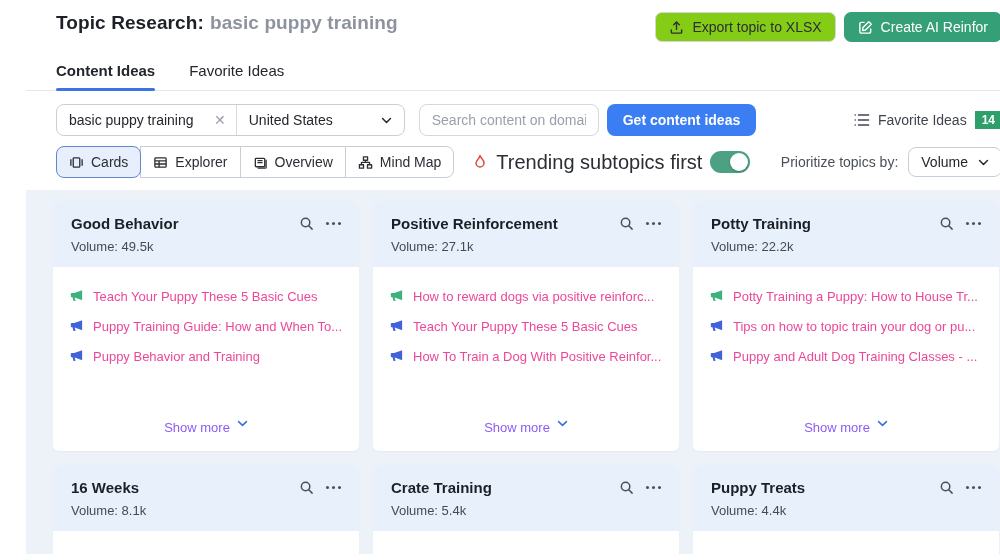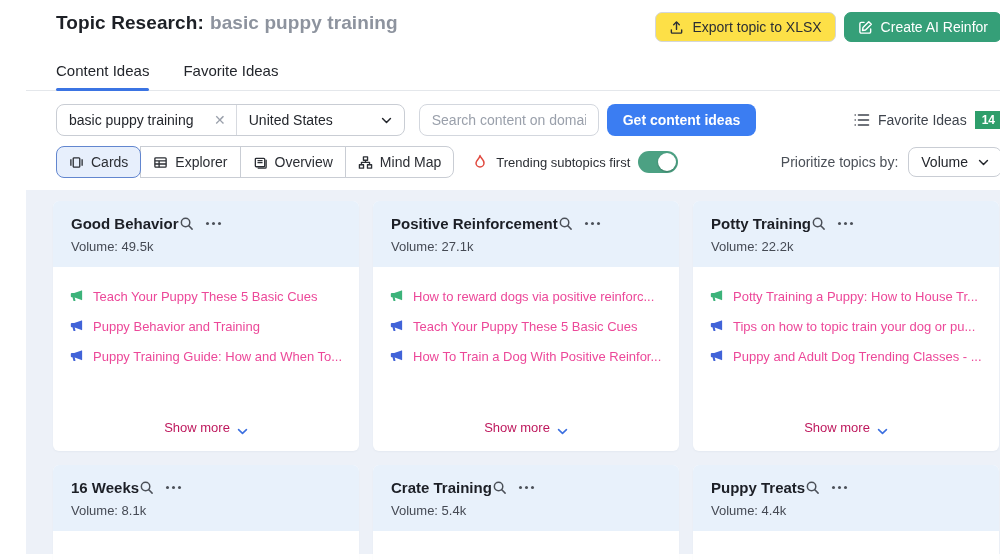--- a/index.html
+++ b/index.html
@@ -8,27 +8,27 @@
     width:1000px; height:560px; position:relative; overflow:hidden;
     background:#fff; font-family:"Liberation Sans", sans-serif; color:#1d2026;margin-left:26px;
   }
   
   .top { display:flex; justify-content:space-between; align-items:flex-start; padding:12px 24px 0 30px; }
   .page-title { font-size:19px; font-weight:700; color:#1d2026; letter-spacing:.1px; }
   .page-title .query { color:#8d939e; margin-left:6px; }
   .top-actions { display:flex; gap:8px; }
   .btn { display:inline-flex; align-items:center; gap:8px; height:30px; padding:0 13px;
          border-radius:7px; font-size:14px; cursor:pointer; white-space:nowrap; }
-  .btn-secondary { background:#fde047; border:1px solid #d3d6db; color:#2b2e34; }
+  .btn-secondary { background:#84cc16; border:1px solid #d3d6db; color:#2b2e34; }
   .btn-green { background:#359f78; border:1px solid #359f78; color:#fff; font-weight:500; }
   .btn svg { flex:0 0 auto; }
   
   .tabs { display:flex; gap:34px; padding:0 30px; margin-top:20px; border-bottom:1px solid #e4e7eb; }
   .tab { font-size:15px; padding:0 0 11px; color:#23262c; cursor:pointer; position:relative; }
-  .tab.active { font-weight:400; }
+  .tab.active { font-weight:700; }
   .tab.active::after { content:""; position:absolute; left:0; right:0; bottom:-1px; height:3px;
                        background:#3b74e3; border-radius:2px; }
   
   .filter-row { display:flex; align-items:center; padding:13px 24px 0 30px; }
   .query-group { display:flex; align-items:stretch; height:32px; border:1px solid #c9cdd4;
                  border-radius:8px; overflow:hidden; background:#fff; }
   .query-box { display:flex; align-items:center; padding:0 10px 0 12px; gap:10px; }
   .query-box input { border:none; outline:none; font-size:14px; width:135px; color:#23262c;
                      font-family:"Liberation Sans", sans-serif; background:transparent; }
   .clear-x { color:#9aa0ab; font-size:14px; cursor:pointer; line-height:1; }
@@ -48,48 +48,48 @@
            padding:2px 7px; line-height:1.2; }
   
   .view-row { display:flex; align-items:center; padding:10px 24px 0 30px; }
   .segmented { display:flex; }
   .segment { display:flex; align-items:center; gap:7px; height:32px; padding:0 12px; background:#fff;
              border:1px solid #c9cdd4; margin-left:-1px; font-size:14px; color:#2b2e34; cursor:pointer; }
   .segment:first-child { border-radius:8px 0 0 8px; margin-left:0; }
   .segment:last-child { border-radius:0 8px 8px 0; }
   .segment.selected { background:#e7effc; border-color:#6286cf; border-radius:8px; z-index:1; }
   .trending { display:flex; align-items:center; gap:8px; margin-left:18px; }
-  .trending .label { font-size:13px; color:#2b2e34; }
+  .trending .label { font-size:20px; color:#2b2e34; }
   .toggle { width:40px; height:22px; border-radius:11px; background:#4ca183; position:relative; cursor:pointer; }
   .toggle .knob { position:absolute; top:2px; right:2px; width:18px; height:18px; border-radius:50%;
                   background:#fff; box-shadow:0 1px 2px rgba(0,0,0,.25); }
   .prioritize { display:flex; align-items:center; gap:10px; }
   .prioritize .label { font-size:14px; color:#4b5058; }
   .select { display:flex; align-items:center; gap:10px; height:30px; padding:10px 12px; background:#fff;
             border:1px solid #c9cdd4; border-radius:8px; font-size:14px; color:#23262c; cursor:pointer;justify-content:center; }
   
   .cards-section { margin-top:12px; background:#edf1f8; padding:11px 27px 0; height:364px; }
   .grid { display:grid; grid-template-columns:repeat(3, 306px); gap:14px; }
   .grid + .grid { margin-top:14px; }
   .card { background:#fff; border-radius:6px; overflow:hidden; height:250px; display:flex;
           flex-direction:column; box-shadow:0 1px 2px rgba(23,43,77,.04); }
   .card-head { background:#e8f1fb; padding:14px 18px 13px; }
-  .card-head-row { display:flex; align-items:center; }
+  .card-head-row { display:flex; align-items:center; justify-content:space-between; }
   .card-title { font-size:15px; font-weight:700; color:#1c1f26; }
   .card-icons { display:flex; align-items:center; gap:12px; }
   .icon-btn { cursor:pointer; display:flex; align-items:center; }
   .dots { display:flex; gap:3px; }
   .dots i { width:3px; height:3px; border-radius:50%; background:#4b5058; display:block; }
   .card-volume { font-size:13px; color:#454a54; margin-top:7px; }
   .card-body { flex:1; display:flex; flex-direction:column; padding:22px 16px 10px; }
   .idea { display:flex; align-items:flex-start; gap:9px; font-size:13px; color:#ec4899;
           margin-bottom:15px; white-space:nowrap; overflow:hidden; }
   .idea svg { flex:0 0 auto; margin-top:0; }
-  .show-more { margin-top:auto; align-self:center; display:flex; align-items:flex-end; gap:7px;
-               color:#be185d; font-size:13px; font-weight:500; cursor:pointer; padding-bottom:6px; }
+  .show-more { margin-top:auto; align-self:center; display:flex; align-items:flex-start; gap:7px;
+               color:#8b5cf6; font-size:13px; font-weight:500; cursor:pointer; padding-bottom:6px; }
 </style>
 </head>
 <body>
 
 <div class="page">
 
   <div class="top">
     <div class="page-title">
       <span>Topic Research:</span><span class="query">basic puppy training</span>
     </div>
@@ -249,29 +249,29 @@
                 </svg>
               </span>
               <span>Teach Your Puppy These 5 Basic Cues</span>
             </div>
             <div class="idea">
               <span class="icon-btn">
                 <svg width="15" height="14" viewBox="0 0 16 16" fill="#4163d8">
                   <path d="M13.8 1.6L5.4 4.7H2.6a1.1 1.1 0 0 0-1.1 1.1v2.6a1.1 1.1 0 0 0 1.1 1.1h.8l1 3.6a.9.9 0 0 0 .9.7h.9a.65.65 0 0 0 .62-.84l-.95-3.2 7.9 2.9a.5.5 0 0 0 .67-.47V2.07a.5.5 0 0 0-.66-.47z"></path>
                 </svg>
               </span>
+              <span>Puppy Training Guide: How and When To...</span>
+            </div>
+            <div class="idea">
+              <span class="icon-btn">
+                <svg width="15" height="14" viewBox="0 0 16 16" fill="#4163d8">
+                  <path d="M13.8 1.6L5.4 4.7H2.6a1.1 1.1 0 0 0-1.1 1.1v2.6a1.1 1.1 0 0 0 1.1 1.1h.8l1 3.6a.9.9 0 0 0 .9.7h.9a.65.65 0 0 0 .62-.84l-.95-3.2 7.9 2.9a.5.5 0 0 0 .67-.47V2.07a.5.5 0 0 0-.66-.47z"></path>
+                </svg>
+              </span>
               <span>Puppy Behavior and Training</span>
-            </div>
-            <div class="idea">
-              <span class="icon-btn">
-                <svg width="15" height="14" viewBox="0 0 16 16" fill="#4163d8">
-                  <path d="M13.8 1.6L5.4 4.7H2.6a1.1 1.1 0 0 0-1.1 1.1v2.6a1.1 1.1 0 0 0 1.1 1.1h.8l1 3.6a.9.9 0 0 0 .9.7h.9a.65.65 0 0 0 .62-.84l-.95-3.2 7.9 2.9a.5.5 0 0 0 .67-.47V2.07a.5.5 0 0 0-.66-.47z"></path>
-                </svg>
-              </span>
-              <span>Puppy Training Guide: How and When To...</span>
             </div>
             <div class="show-more">
               <span>Show more</span>
               <span class="icon-btn">
                 <svg width="11" height="7" viewBox="0 0 12 8" fill="none" stroke="#3b6fe0" stroke-width="1.8" stroke-linecap="round" stroke-linejoin="round">
                   <path d="M1.5 1.8L6 6.2l4.5-4.4"></path>
                 </svg>
               </span>
             </div>
           </div>
@@ -369,21 +369,21 @@
                 </svg>
               </span>
               <span>Tips on how to topic train your dog or pu...</span>
             </div>
             <div class="idea">
               <span class="icon-btn">
                 <svg width="15" height="14" viewBox="0 0 16 16" fill="#4163d8">
                   <path d="M13.8 1.6L5.4 4.7H2.6a1.1 1.1 0 0 0-1.1 1.1v2.6a1.1 1.1 0 0 0 1.1 1.1h.8l1 3.6a.9.9 0 0 0 .9.7h.9a.65.65 0 0 0 .62-.84l-.95-3.2 7.9 2.9a.5.5 0 0 0 .67-.47V2.07a.5.5 0 0 0-.66-.47z"></path>
                 </svg>
               </span>
-              <span>Puppy and Adult Dog Trending Classes - ...</span>
+              <span>Puppy and Adult Dog Training Classes - ...</span>
             </div>
             <div class="show-more">
               <span>Show more</span>
               <span class="icon-btn">
                 <svg width="11" height="7" viewBox="0 0 12 8" fill="none" stroke="#3b6fe0" stroke-width="1.8" stroke-linecap="round" stroke-linejoin="round">
                   <path d="M1.5 1.8L6 6.2l4.5-4.4"></path>
                 </svg>
               </span>
             </div>
           </div>

